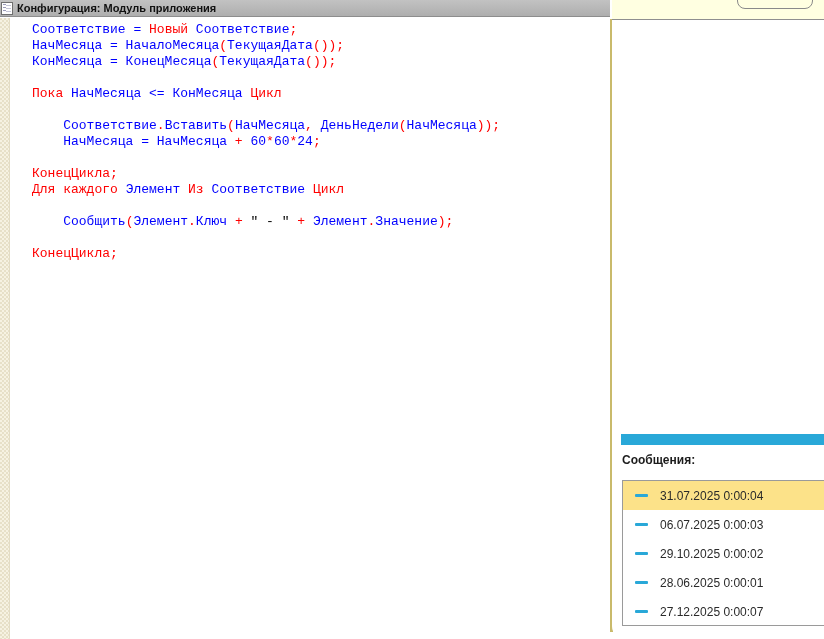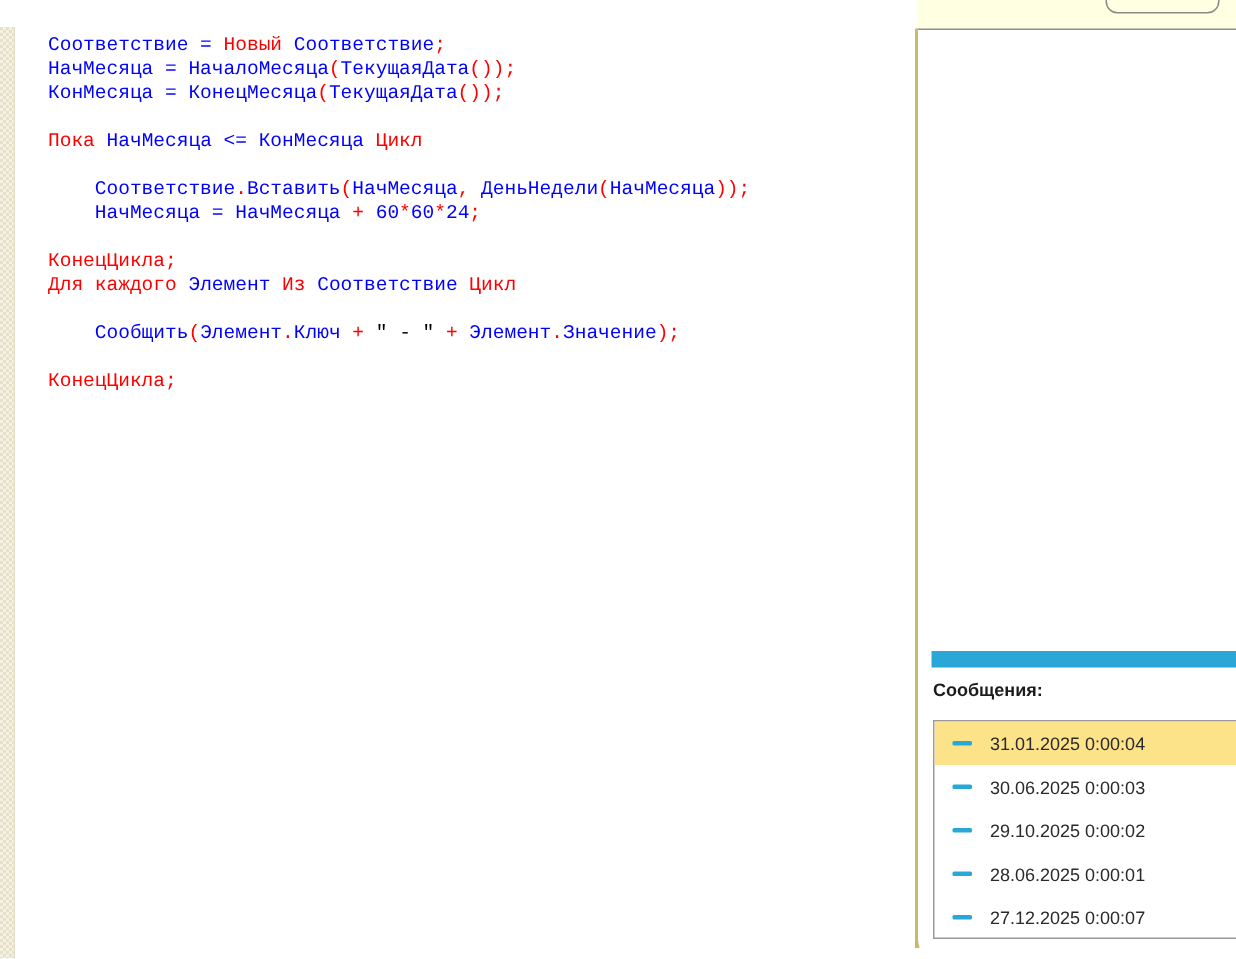--- a/index.html
+++ b/index.html
@@ -56,40 +56,44 @@
   .dash-icon { width:13px; height:3px; border-radius:1px; background:var(--accent);
                flex:0 0 auto; margin-right:12px; }
   .message-text { font-size:12px; color:#2a2a2a; white-space:nowrap; }
 </style>
 </head>
 <body>
 
 <div class="stage">
 
   <div class="editor-panel">
+    <div class="titlebar">
+      <span class="module-icon"></span>
+      <span class="title-text">Конфигурация: Модуль приложения</span>
+    </div>
     <div class="margin-strip"></div>
     <div class="code-area"><div class="code-line"><span class="tok-b">Соответствие = </span><span class="tok-r">Новый</span><span class="tok-b"> Соответствие</span><span class="tok-r">;</span></div><div class="code-line"><span class="tok-b">НачМесяца = НачалоМесяца</span><span class="tok-r">(</span><span class="tok-b">ТекущаяДата</span><span class="tok-r">());</span></div><div class="code-line"><span class="tok-b">КонМесяца = КонецМесяца</span><span class="tok-r">(</span><span class="tok-b">ТекущаяДата</span><span class="tok-r">());</span></div><div class="code-line">&nbsp;</div><div class="code-line"><span class="tok-r">Пока</span><span class="tok-b"> НачМесяца &lt;= КонМесяца </span><span class="tok-r">Цикл</span></div><div class="code-line">&nbsp;</div><div class="code-line"><span class="tok-b">    Соответствие</span><span class="tok-r">.</span><span class="tok-b">Вставить</span><span class="tok-r">(</span><span class="tok-b">НачМесяца</span><span class="tok-r">,</span><span class="tok-b"> ДеньНедели</span><span class="tok-r">(</span><span class="tok-b">НачМесяца</span><span class="tok-r">));</span></div><div class="code-line"><span class="tok-b">    НачМесяца = НачМесяца </span><span class="tok-r">+ </span><span class="tok-b">60</span><span class="tok-r">*</span><span class="tok-b">60</span><span class="tok-r">*</span><span class="tok-b">24</span><span class="tok-r">;</span></div><div class="code-line">&nbsp;</div><div class="code-line"><span class="tok-r">КонецЦикла;</span></div><div class="code-line"><span class="tok-r">Для каждого</span><span class="tok-b"> Элемент </span><span class="tok-r">Из</span><span class="tok-b"> Соответствие </span><span class="tok-r">Цикл</span></div><div class="code-line">&nbsp;</div><div class="code-line"><span class="tok-b">    Сообщить</span><span class="tok-r">(</span><span class="tok-b">Элемент</span><span class="tok-r">.</span><span class="tok-b">Ключ</span><span class="tok-r"> + </span><span class="tok-k">" - "</span><span class="tok-r"> + </span><span class="tok-b">Элемент</span><span class="tok-r">.</span><span class="tok-b">Значение</span><span class="tok-r">);</span></div><div class="code-line">&nbsp;</div><div class="code-line"><span class="tok-r">КонецЦикла;</span></div></div>
   </div>
 
   <div class="v-splitter"></div>
 
   <div class="right-panel">
     <div class="top-strip">
       <div class="partial-button"></div>
     </div>
     <div class="accent-bar"></div>
     <div class="messages-label">Сообщения:</div>
     <div class="messages-list">
         <div class="message-row selected">
           <span class="dash-icon"></span>
-          <span class="message-text">31.01.2025 0:00:04</span>
+          <span class="message-text">31.07.2025 0:00:04</span>
         </div>
         <div class="message-row">
           <span class="dash-icon"></span>
-          <span class="message-text">30.06.2025 0:00:03</span>
+          <span class="message-text">06.07.2025 0:00:03</span>
         </div>
         <div class="message-row">
           <span class="dash-icon"></span>
           <span class="message-text">29.10.2025 0:00:02</span>
         </div>
         <div class="message-row">
           <span class="dash-icon"></span>
           <span class="message-text">28.06.2025 0:00:01</span>
         </div>
         <div class="message-row">

